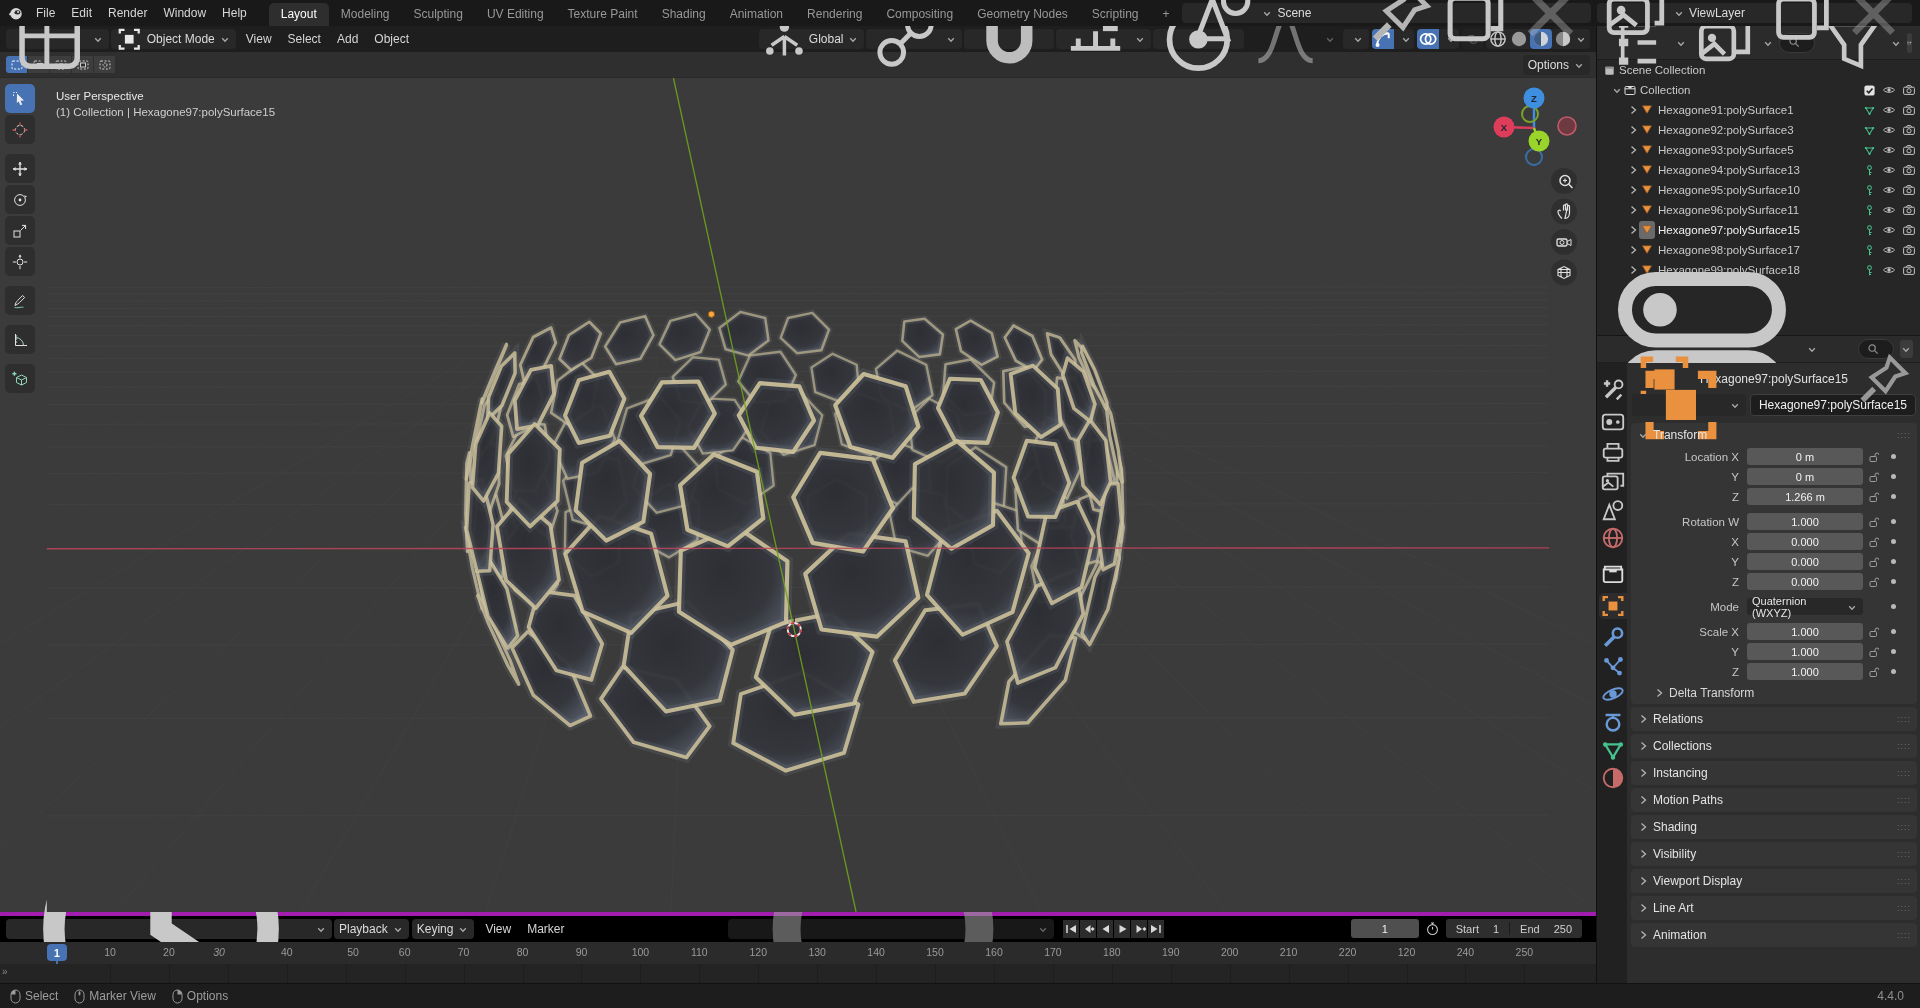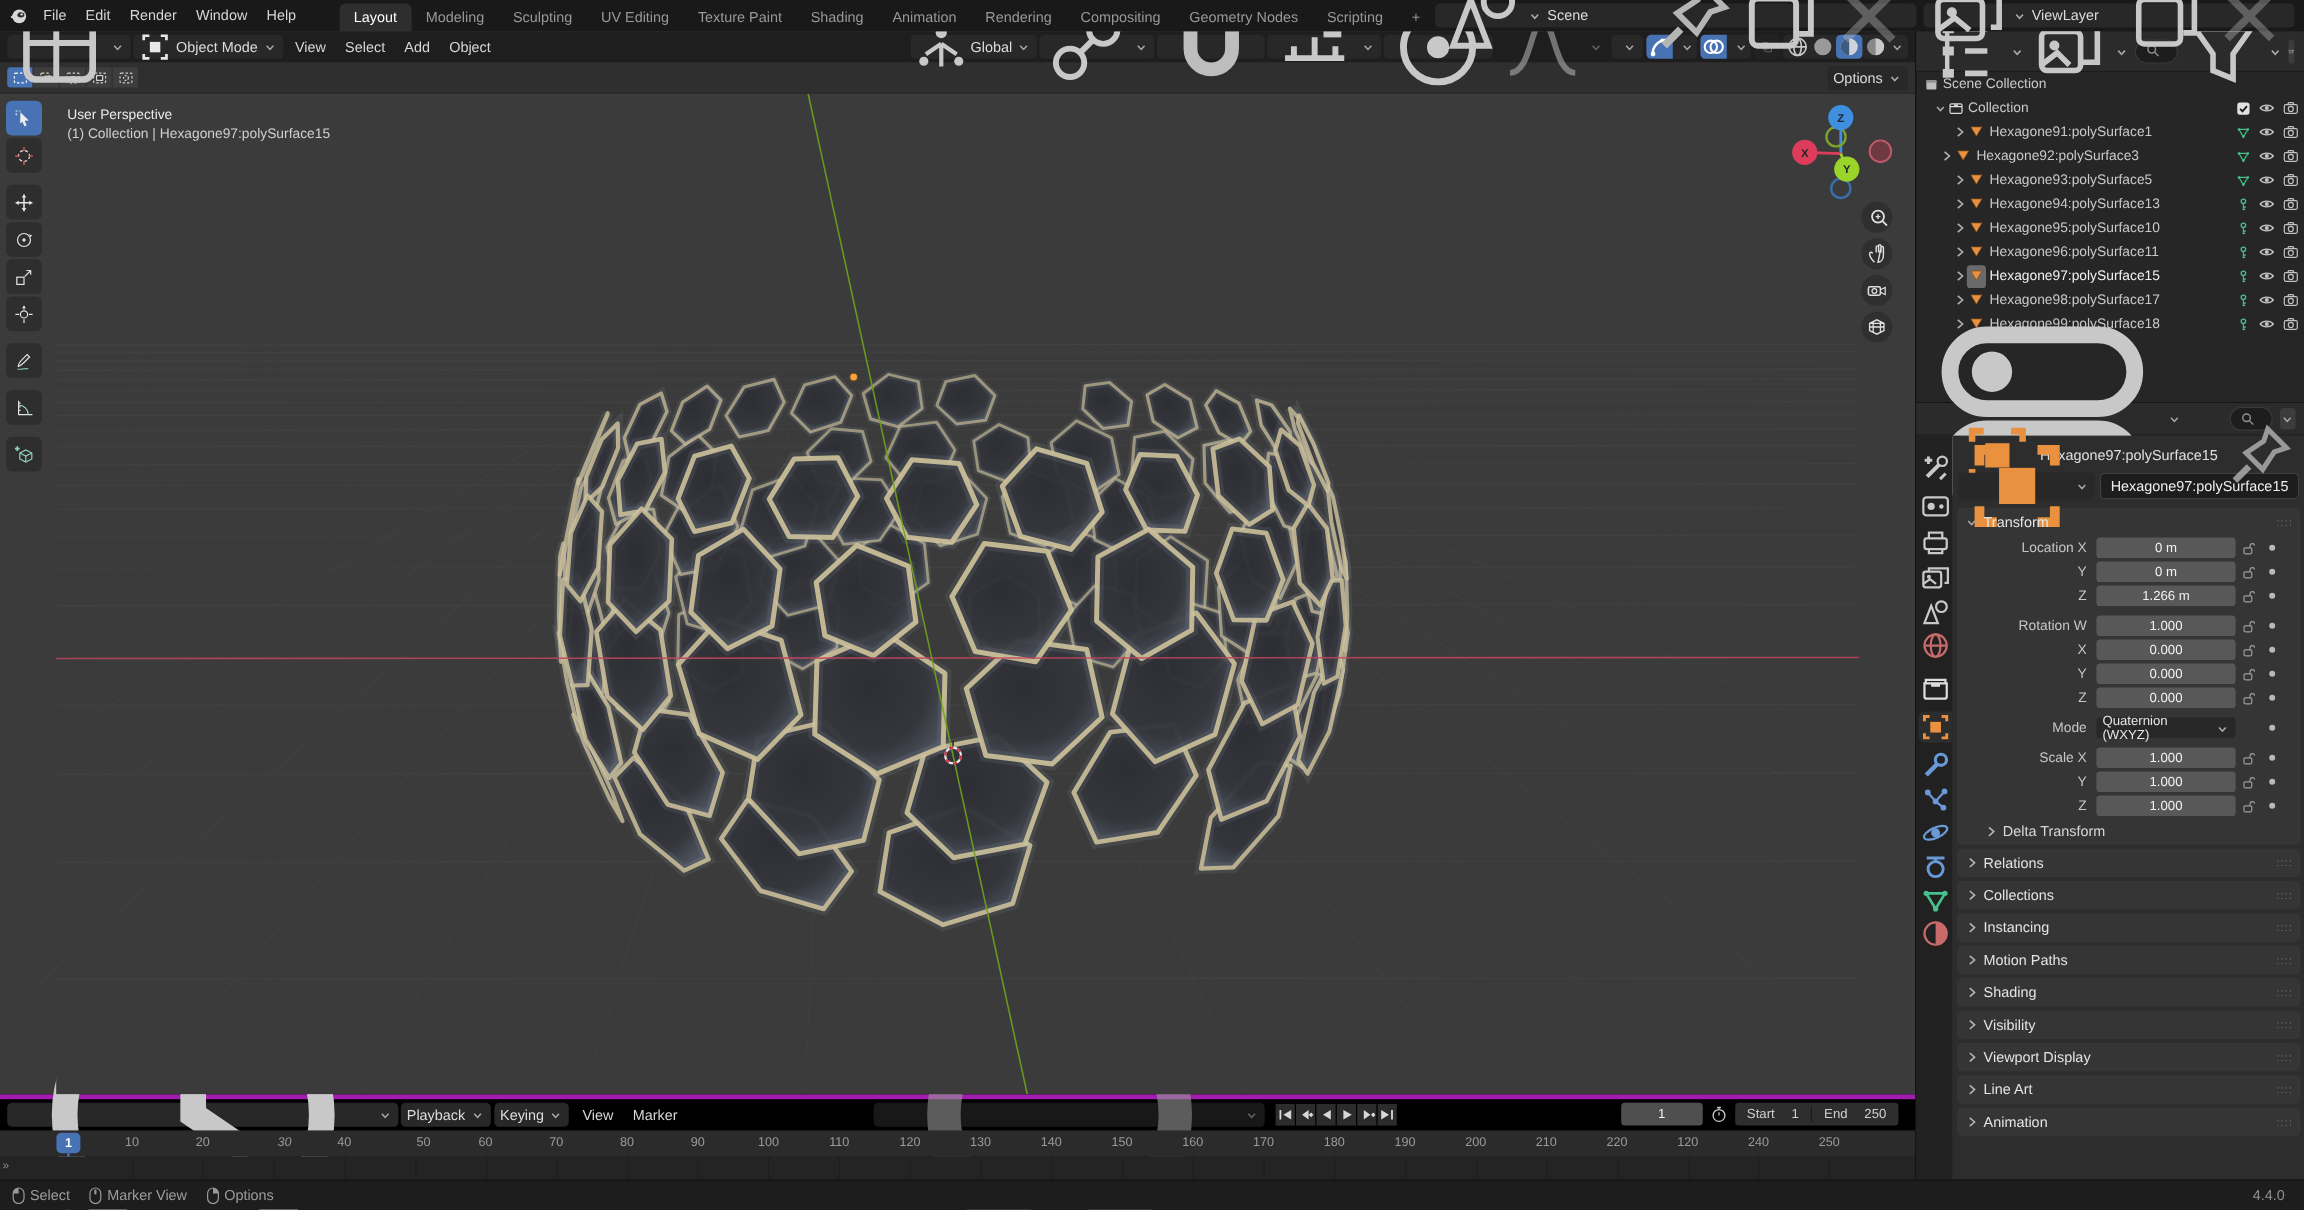--- a/index.html
+++ b/index.html
@@ -7,21 +7,21 @@
     font-family:"Liberation Sans","DejaVu Sans",sans-serif; font-size:12px; color:#d4d4d4;
     -webkit-user-select:none; user-select:none; }
   .abs { position:absolute; }
   .flex { display:flex; align-items:center; }
   .ic { display:inline-flex; align-items:center; justify-content:center; }
   .ic svg { display:block; }
 
   
   #topbar { left:0; top:0; width:1920px; height:26px; background:#191919; display:flex; align-items:center; z-index:30; }
   .menu-item { padding:2px 8px; color:#d6d6d6; border-radius:3px; white-space:nowrap; }
-  .ws-tabs { display:flex; align-items:flex-end; height:26px; margin-left:28px; }
+  .ws-tabs { display:flex; align-items:flex-end; height:26px; margin-left:14px; }
   .ws-tab { padding:4px 12px 5px; color:#989898; border-radius:5px 5px 0 0; white-space:nowrap; }
   .ws-tab.active { background:#2e2e2e; color:#fdfdfd; }
   .tb-right { margin-left:auto; display:flex; gap:6px; padding-right:8px; }
   .chip { display:inline-flex; align-items:center; gap:4px; background:#282828; border-radius:4px; height:20px; padding:0 5px; color:#dcdcdc; white-space:nowrap; }
 
   
   #viewport { left:0; top:26px; width:1596px; height:886px; background:#3b3b3b; overflow:hidden; }
   #vp-header { position:absolute; left:0; top:0; width:1596px; height:26px; background:#1e1e1e; display:flex; align-items:center; gap:2px; padding:0 6px; z-index:10; }
   #tool-strip { position:absolute; left:0; top:26px; width:1596px; height:26px; background:#2f2f2f; display:flex; align-items:center; padding:0 6px; z-index:9; border-bottom:1px solid #2a2a2a; }
   .smode-btn { width:21px; height:17px; background:#3d3d3d; display:inline-flex; align-items:center; justify-content:center; }
@@ -912,21 +912,21 @@
           </svg>
         </span>
         <span class="ic">
           <svg width="14" height="14" viewBox="0 0 14 14">
             <rect x="1.6" y="4.2" width="10.8" height="7.2" rx="1.2" stroke="#c3c3c3" fill="none"></rect>
             <circle cx="7" cy="7.8" r="2.1" stroke="#c3c3c3" fill="none"></circle>
             <path d="M4.2 4.2 L5.3 2.6 h3.4 L9.8 4.2" stroke="#c3c3c3" fill="none"></path>
           </svg>
         </span>
       </div>
-      <div class="ol-row" style="padding-left: 19px;">
+      <div class="ol-row" style="padding-left: 30px;">
         <span class="ic">
           <svg width="12" height="12" viewBox="0 0 12 12">
             <path d="M4.5 2.5 L8.5 6 L4.5 9.5" stroke="#b5b5b5" stroke-width="1.3" fill="none"></path>
           </svg>
         </span>
         <span class="icon-chip"><svg width="14" height="14" viewBox="0 0 14 14">
             <path d="M2.4 3.8 H11.6 L7 11.4 Z" fill="#e9913e" stroke="#8a4f1d" stroke-width="0.6"></path>
           </svg></span>
         <span class="name">Hexagone92:polySurface3</span>
         <span class="ol-spacer"></span>
@@ -1749,21 +1749,21 @@
         <span class="range-seg">
           <span>End</span>
           <span>250</span>
         </span>
       </span>
     </div>
   </div>
   <div id="tl-ruler">
       <span class="tick-label" style="left: 110.037px;">10</span>
       <span class="tick-label" style="left: 168.967px;">20</span>
-      <span class="tick-label" style="left: 237px; font-style: italic;">30</span>
+      <span class="tick-label" style="left: 219px; font-style: italic;">30</span>
       <span class="tick-label" style="left: 286.827px;">40</span>
       <span class="tick-label" style="left: 353px;">50</span>
       <span class="tick-label" style="left: 404.687px;">60</span>
       <span class="tick-label" style="left: 463.617px;">70</span>
       <span class="tick-label" style="left: 522.547px;">80</span>
       <span class="tick-label" style="left: 581.477px;">90</span>
       <span class="tick-label" style="left: 640.407px;">100</span>
       <span class="tick-label" style="left: 699.337px;">110</span>
       <span class="tick-label" style="left: 758.267px;">120</span>
       <span class="tick-label" style="left: 817.197px;">130</span>

